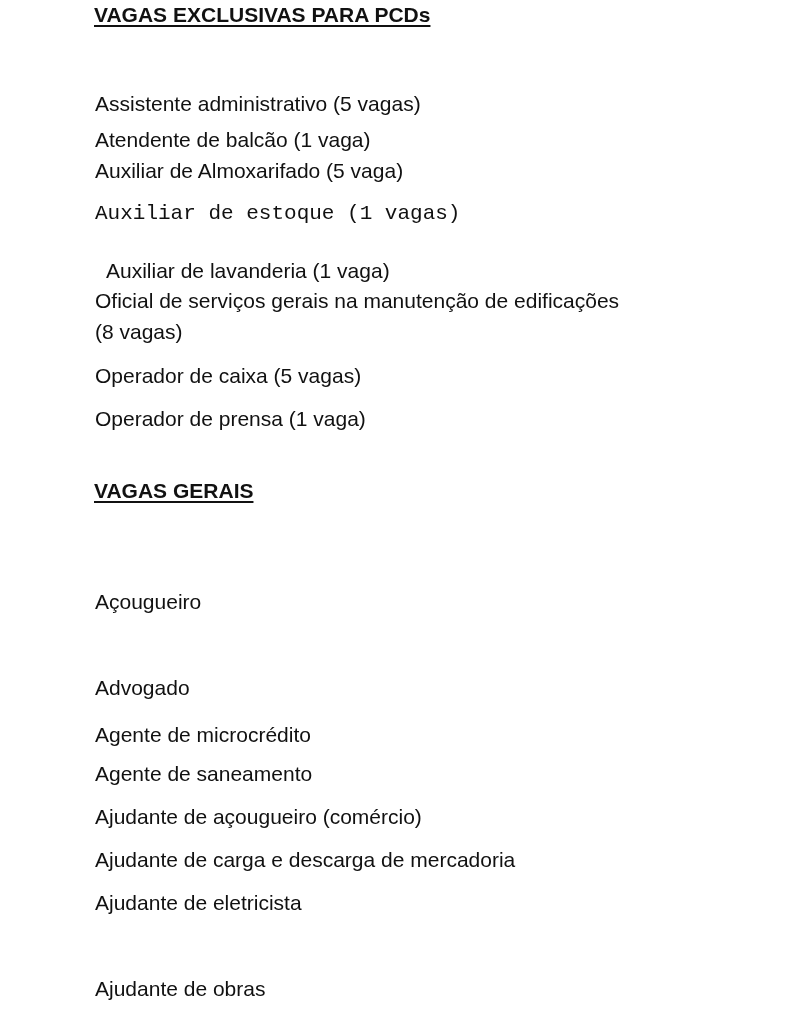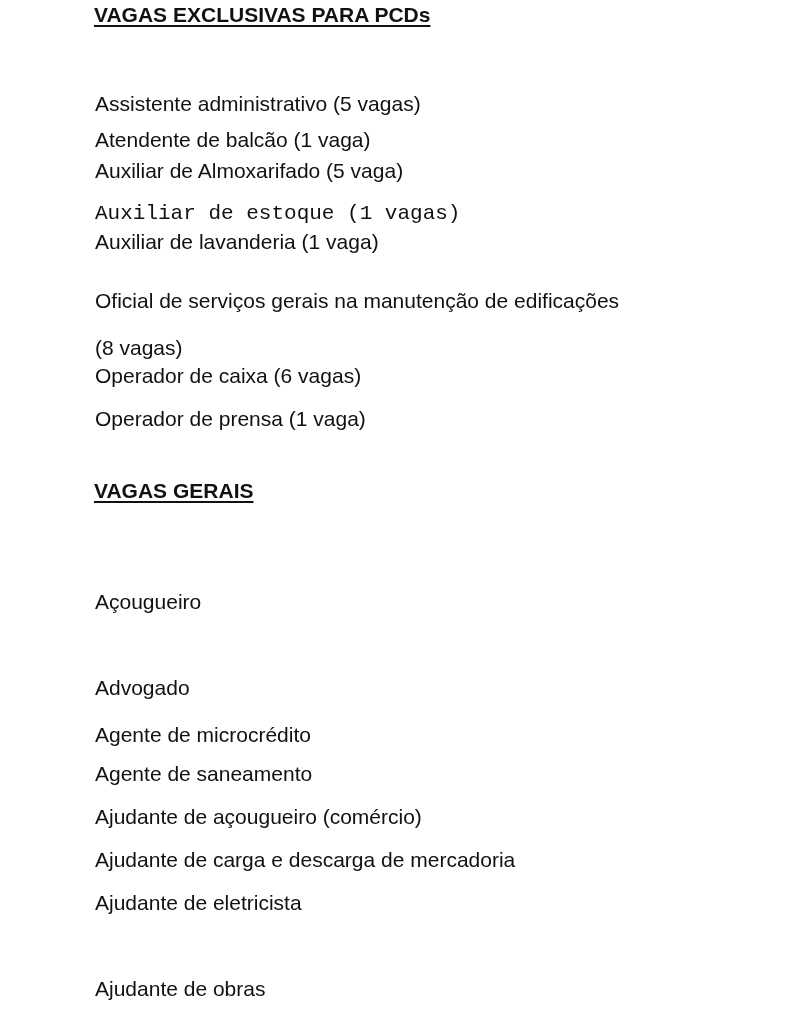--- a/index.html
+++ b/index.html
@@ -45,24 +45,24 @@
 <body>
 
 <div class="page">
 
   <div class="heading" style="top:4px;">VAGAS EXCLUSIVAS PARA PCDs</div>
 
   <div class="item" style="top:88px;">Assistente administrativo (5 vagas)</div>
   <div class="item" style="top:124px;">Atendente de balcão (1 vaga)</div>
   <div class="item" style="top:155px;">Auxiliar de Almoxarifado (5 vaga)</div>
   <div class="item" style="top:198px;font-family:Liberation Mono, monospace;">Auxiliar de estoque (1 vagas)</div>
-  <div class="item" style="top:226px;">Auxiliar de lavanderia (1 vaga)</div>
+  <div class="item" style="top:255px;margin-left:11px;">Auxiliar de lavanderia (1 vaga)</div>
   <div class="item" style="top:285px;">Oficial de serviços gerais na manutenção de edificações</div>
-  <div class="item" style="top:316px;margin-top:16px;">(8 vagas)</div>
-  <div class="item" style="top:360px;">Operador de caixa (6 vagas)</div>
+  <div class="item" style="top:316px;">(8 vagas)</div>
+  <div class="item" style="top:360px;">Operador de caixa (5 vagas)</div>
   <div class="item" style="top:403px;">Operador de prensa (1 vaga)</div>
 
   <div class="heading" style="top:480px;text-decoration:underline;">VAGAS GERAIS</div>
 
   <div class="item" style="top:586px;">Açougueiro</div>
   <div class="item" style="top:672px;">Advogado</div>
   <div class="item" style="top:688px;margin-top:31px;">Agente de microcrédito</div>
   <div class="item" style="top:758px;">Agente de saneamento</div>
   <div class="item" style="top:801px;">Ajudante de açougueiro (comércio)</div>
   <div class="item" style="top:844px;">Ajudante de carga e descarga de mercadoria</div>

